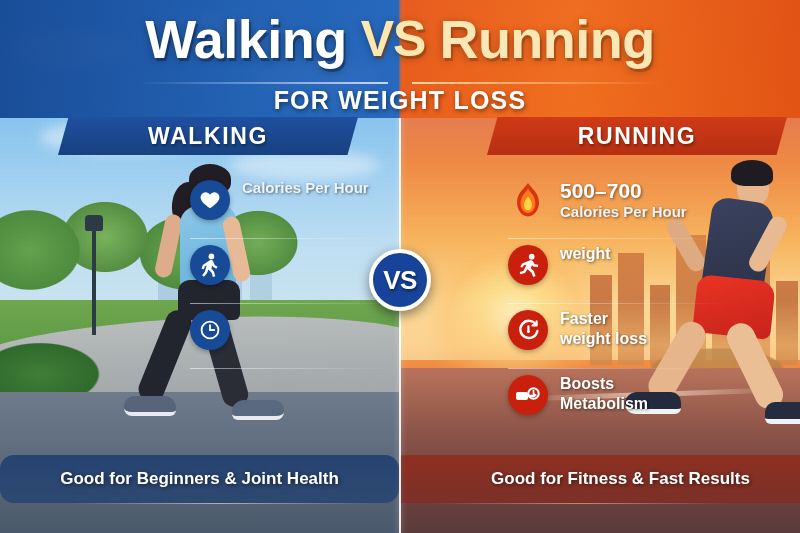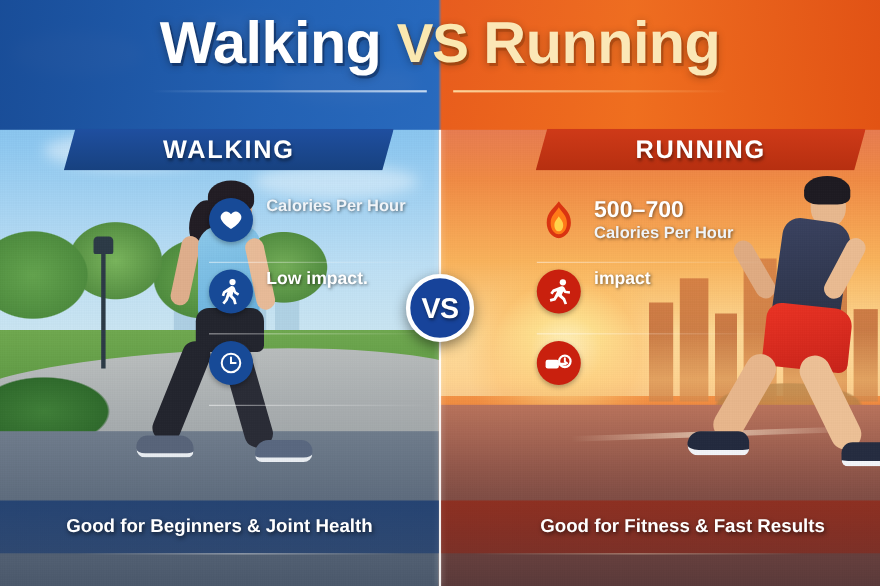--- a/index.html
+++ b/index.html
@@ -209,21 +209,21 @@
   .banner-running {
     left:487px; width:300px;
     background:linear-gradient(180deg,#cf3a18,#b62f10);
     clip-path:polygon(3.5% 0, 100% 0, 96.5% 100%, 0 100%);
     box-shadow:0 3px 8px rgba(0,0,0,.3);
   }
 
   
   .list { position:absolute; top:176px; }
   .list-left  { left:190px; width:205px; }
-  .list-right { left:488px; width:215px; }
+  .list-right { left:508px; width:215px; }
 
   .feat { position:relative; height:65px; }
   .feat-sep {
     position:absolute; bottom:2px; height:1px; width:100%;
   }
   .sep-l { background:linear-gradient(90deg,rgba(255,255,255,.55),rgba(255,255,255,0)); }
   .sep-r { background:linear-gradient(90deg,rgba(255,255,255,.5),rgba(255,255,255,0)); }
 
   .fico {
     position:absolute; left:0; top:4px; width:40px; height:40px;
@@ -266,21 +266,21 @@
   }
 
   
   .footer {
     position:absolute; left:0; bottom:0; width:800px; height:90px;
   }
   .foot-half {
     position:absolute; top:12px; height:48px; display:flex;
     align-items:center; justify-content:center;
   }
-  .foot-left  { left:0;   width:399px; background:linear-gradient(180deg,rgba(16,52,110,.72),rgba(16,52,110,.55)); }
+  .foot-left  { left:0;   width:399px; background:linear-gradient(180deg,rgba(16,52,110,.72),rgba(16,52,110,.55));border-radius:14px; }
   .foot-right { left:401px; width:399px; background:linear-gradient(180deg,rgba(150,30,12,.62),rgba(150,30,12,.45));padding-left:40px; }
   .foot-half span {
     font-size:17px; font-weight:bold; color:#ffffff;
     text-shadow:1px 1px 4px rgba(0,0,0,.6);
   }
   .foot-rule { position:absolute; top:60px; height:1px; }
   .fr-l { left:70px; width:300px; background:linear-gradient(90deg,rgba(255,255,255,0),rgba(255,255,255,.5),rgba(255,255,255,0)); }
   .fr-r { left:430px; width:300px; background:linear-gradient(90deg,rgba(255,220,190,0),rgba(255,220,190,.5),rgba(255,220,190,0)); }
 </style>
 </head>
@@ -345,20 +345,21 @@
   <div class="divider"></div>
 
   <div class="header-band"></div>
   <div class="title-row">
     <span class="t-walking">Walking</span>
     <span class="t-vs">VS</span>
     <span class="t-running">Running</span>
   </div>
   <div class="rule rule-l"></div>
   <div class="rule rule-r"></div>
+  <div class="subtitle">FOR WEIGHT LOSS</div>
 
   <div class="banner banner-walking">
     <span>WALKING</span>
   </div>
   <div class="banner banner-running">
     <span>RUNNING</span>
   </div>
 
   <div class="list list-left">
 
@@ -375,21 +376,20 @@
     </div>
 
     <div class="feat">
       <div class="fico fico-blue">
         <svg width="22" height="24" viewBox="0 0 24 26">
           <circle cx="13.5" cy="3.6" r="3.1" fill="#fff"></circle>
           <path fill="#fff" d="M12.2 7.6c1.6-.4 3 .4 3.5 1.8l1.3 3.6 3.2 1.9-1.3 2.2-3.6-2.1-.9-1.7-.9 3.6 2.9 3.4 1.3 5.1-2.6.6-1.2-4.3-3.6-3.9-1.6 4.1-3.3 3.9-2-1.7 2.8-3.4 2.3-7.2-2.2 1.2-1 3-2.5-.7 1.3-4.1z"></path>
         </svg>
       </div>
       <div class="ftext">
-        <div class="fline1">Low impact.</div>
       </div>
       <div class="feat-sep sep-l"></div>
     </div>
 
     <div class="feat">
       <div class="fico fico-blue">
         <svg width="22" height="22" viewBox="0 0 24 24">
           <circle cx="12" cy="12" r="9.2" fill="none" stroke="#fff" stroke-width="2"></circle>
           <path d="M12 6.6V12h4.6" fill="none" stroke="#fff" stroke-width="2" stroke-linecap="round"></path>
         </svg>
@@ -417,35 +417,54 @@
     </div>
 
     <div class="feat">
       <div class="fico fico-red">
         <svg width="24" height="24" viewBox="0 0 26 26">
           <circle cx="17" cy="4" r="3.1" fill="#fff"></circle>
           <path fill="#fff" d="M14.8 8.1c1.7-.6 3.3.1 4 1.5l1.3 2.7 4 .5-.3 2.5-5.2-.7-1.2-1.6-1.5 3.4 3.3 3.2 2 5.4-2.5.9-1.8-4.6-4.5-3.6-2.7 4.1-5 1.2-.6-2.5 3.9-1 3.4-6.8-2.8.7-1.9 2.6-2.1-1.4 2.5-3.6z"></path>
         </svg>
       </div>
       <div class="ftext">
-        <div class="fline1">impact</div>
+        <div class="fline1">weight</div>
       </div>
       <div class="feat-sep sep-r"></div>
     </div>
 
+    <div class="feat">
+      <div class="fico fico-red">
+        <svg width="24" height="24" viewBox="0 0 24 24">
+          <path d="M20 6.5A8.6 8.6 0 1 0 21.4 13" fill="none" stroke="#fff" stroke-width="2.4" stroke-linecap="round"></path>
+          <path d="M20.6 3.4v4h-4" fill="none" stroke="#fff" stroke-width="2.2" stroke-linecap="round" stroke-linejoin="round"></path>
+          <path d="M12.4 13.2V8.4" fill="none" stroke="#fff" stroke-width="2.2" stroke-linecap="round"></path>
+          <circle cx="12.4" cy="13.4" r="1.5" fill="#fff"></circle>
+        </svg>
+      </div>
+      <div class="ftext">
+        <div class="fline1">Faster</div>
+        <div class="fline1">weight loss</div>
+      </div>
+      <div class="feat-sep sep-r"></div>
+    </div>
 
     <div class="feat">
       <div class="fico fico-red">
         <svg width="26" height="22" viewBox="0 0 26 22">
           <rect x="1" y="8" width="12" height="8" rx="2" fill="#fff"></rect>
           <path d="M12 12h7" stroke="#fff" stroke-width="2.4" stroke-linecap="round"></path>
           <circle cx="18.5" cy="9.5" r="5.2" fill="none" stroke="#fff" stroke-width="2"></circle>
           <path d="M18.5 6.6v3.2l2.1 1.4" fill="none" stroke="#fff" stroke-width="1.8" stroke-linecap="round"></path>
         </svg>
       </div>
+      <div class="ftext">
+        <div class="fline1">Boosts</div>
+        <div class="fline1">Metabolism</div>
+      </div>
     </div>
   </div>
 
   <div class="vs-badge">
     <span>VS</span>
   </div>
 
   <div class="footer">
     <div class="foot-half foot-left">
       <span>Good for Beginners &amp; Joint Health</span>

